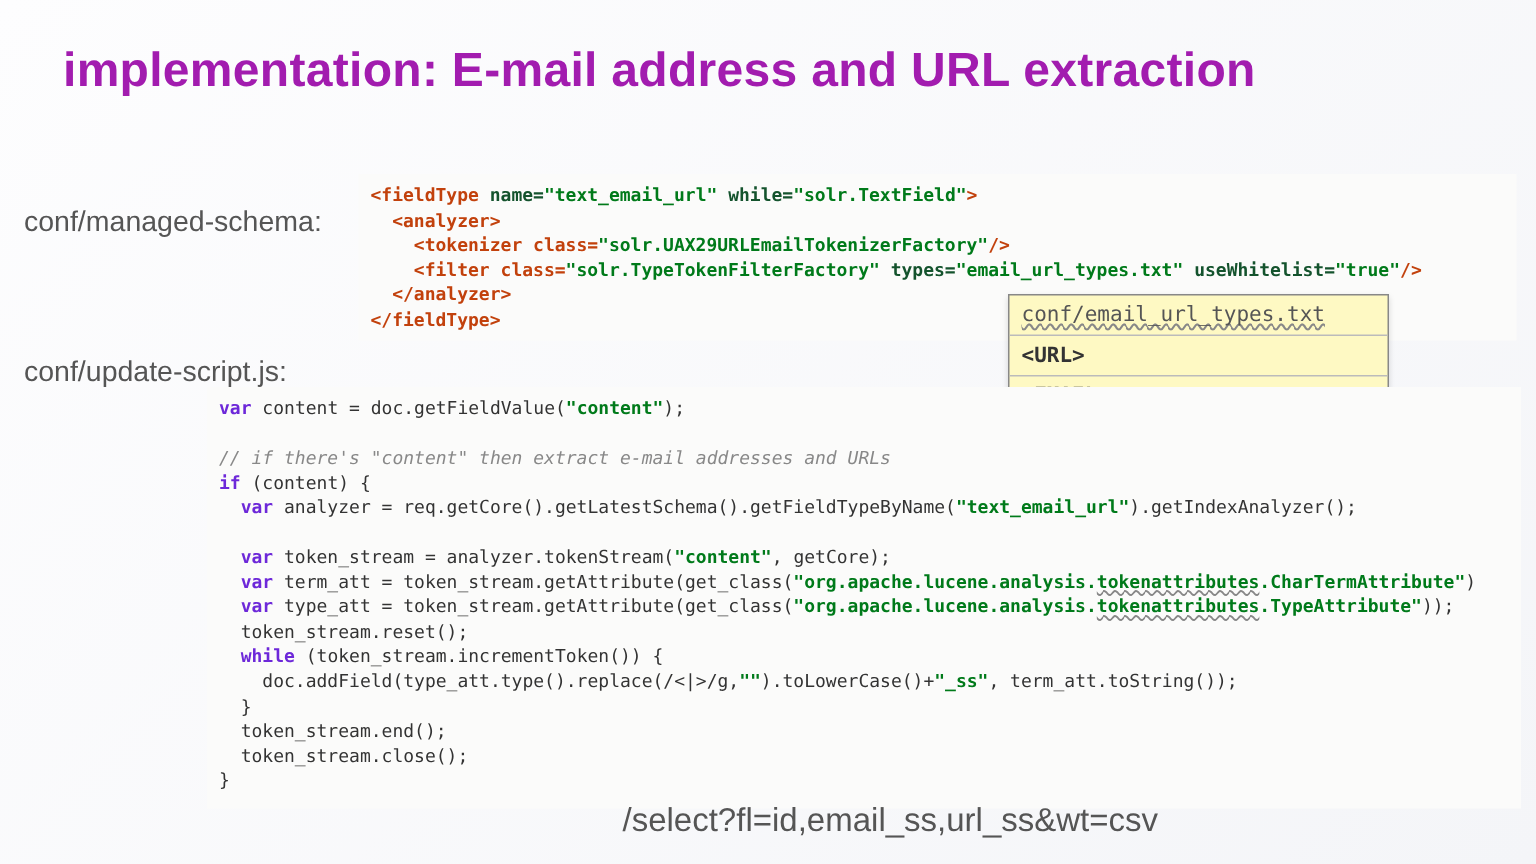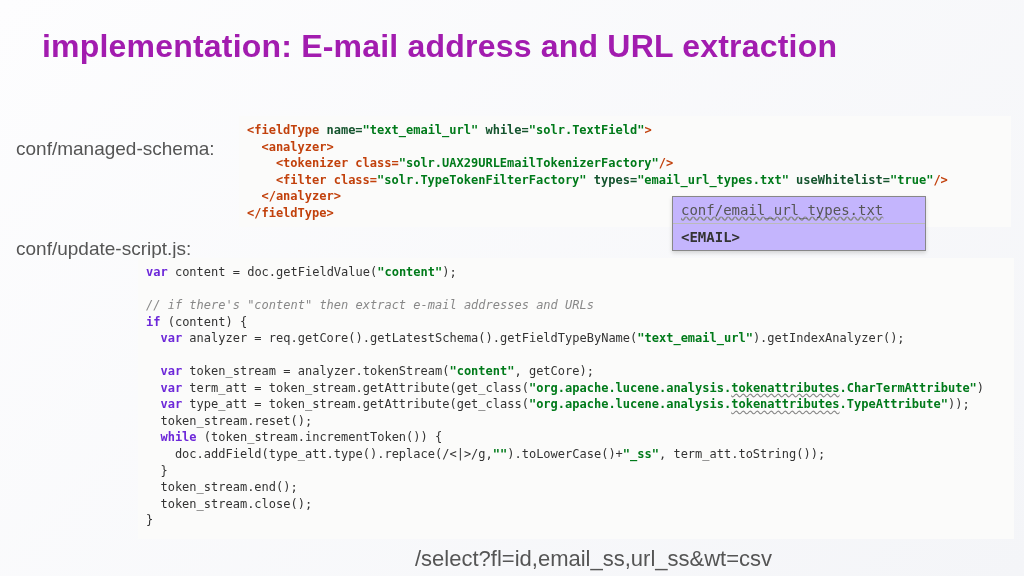--- a/index.html
+++ b/index.html
@@ -54,41 +54,41 @@
   .tag { color: #c2410c; font-weight: bold; }
   .attr { color: #14532d; font-weight: bold; }
   .str { color: #007a1a; font-weight: bold; }
   .cmt { color: #888; font-style: italic; }
   .wavy { text-decoration: underline wavy #888; text-decoration-skip-ink: none; }
   .types-box {
     position: absolute;
     top: 196px;
     left: 672px;
     width: 254px;
-    background: #c4b5fd;
+    background: #fef9c3;
     border: 1px solid #888;
     font-family: "Menlo", "Consolas", monospace;
     font-size: 14px;
     color: #333;
     box-shadow: 0 2px 4px rgba(0,0,0,0.15);
   }
   .types-box .hdr {
     padding: 5px 8px;
     color: #555;
     text-decoration: underline wavy #888;
     text-decoration-skip-ink: none;
   }
   .types-box .row {
     padding: 5px 8px;
     font-weight: bold;
     border-top: 1px solid #bbb;
   }
   .query {
     position: absolute;
-    bottom: 4px;
+    bottom: 16px;
     left: 415px;
     font-size: 22px;
     color: #555;
   }
 </style>
 </head>
 <body>
 
 <div class="slide-title">implementation: E-mail address and URL extraction</div>
 
@@ -97,20 +97,21 @@
 
 <div class="code-block schema-block"><span class="tag">&lt;fieldType</span><span class="attr"> name=</span><span class="str">"text_email_url"</span><span class="attr"> while=</span><span class="str">"solr.TextField"</span><span class="tag">&gt;</span>
 <span class="tag">  &lt;analyzer&gt;</span>
 <span class="tag">    &lt;tokenizer class=</span><span class="str">"solr.UAX29URLEmailTokenizerFactory"</span><span class="tag">/&gt;</span>
 <span class="tag">    &lt;filter class=</span><span class="str">"solr.TypeTokenFilterFactory"</span><span class="attr"> types=</span><span class="str">"email_url_types.txt"</span><span class="attr"> useWhitelist=</span><span class="str">"true"</span><span class="tag">/&gt;</span>
 <span class="tag">  &lt;/analyzer&gt;</span>
 <span class="tag">&lt;/fieldType&gt;</span></div>
 
 <div class="types-box">
   <div class="hdr">conf/email_url_types.txt</div>
+  <div class="row">&lt;URL&gt;</div>
   <div class="row">&lt;EMAIL&gt;</div>
 </div>
 
 <div class="code-block script-block"><span class="kw">var</span><span> content = doc.getFieldValue(</span><span class="str">"content"</span><span>);</span>
 
 <span class="cmt">// if there's "content" then extract e-mail addresses and URLs</span>
 <span class="kw">if</span><span> (content) {</span>
 <span class="kw">  var</span><span> analyzer = req.getCore().getLatestSchema().getFieldTypeByName(</span><span class="str">"text_email_url"</span><span>).getIndexAnalyzer();</span>
 
 <span class="kw">  var</span><span> token_stream = analyzer.tokenStream(</span><span class="str">"content"</span><span>, getCore);</span>

